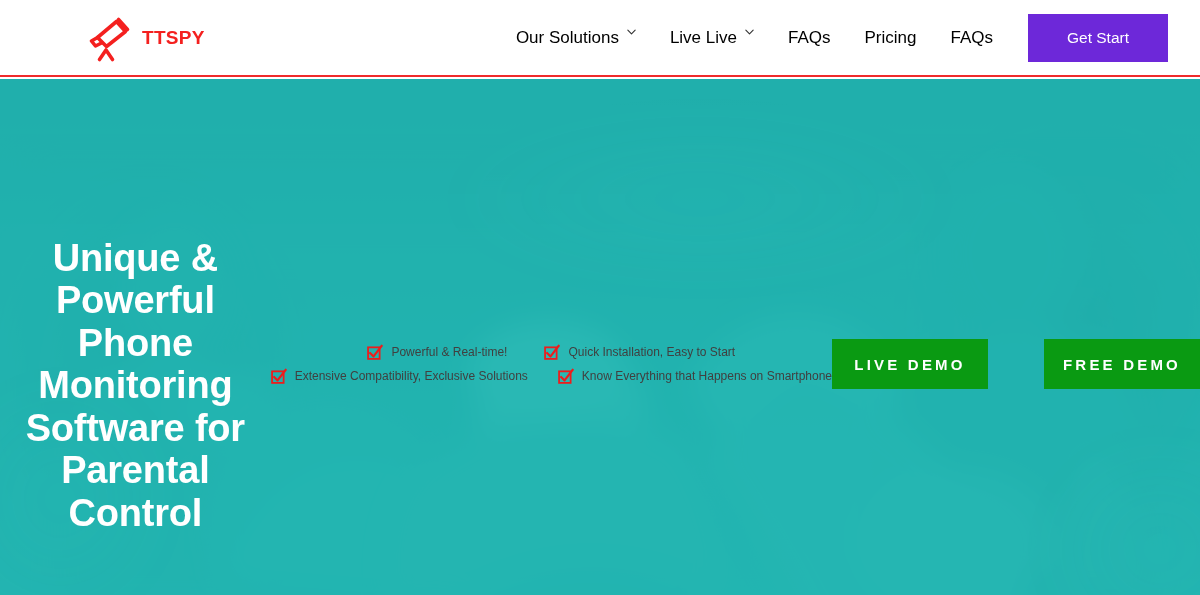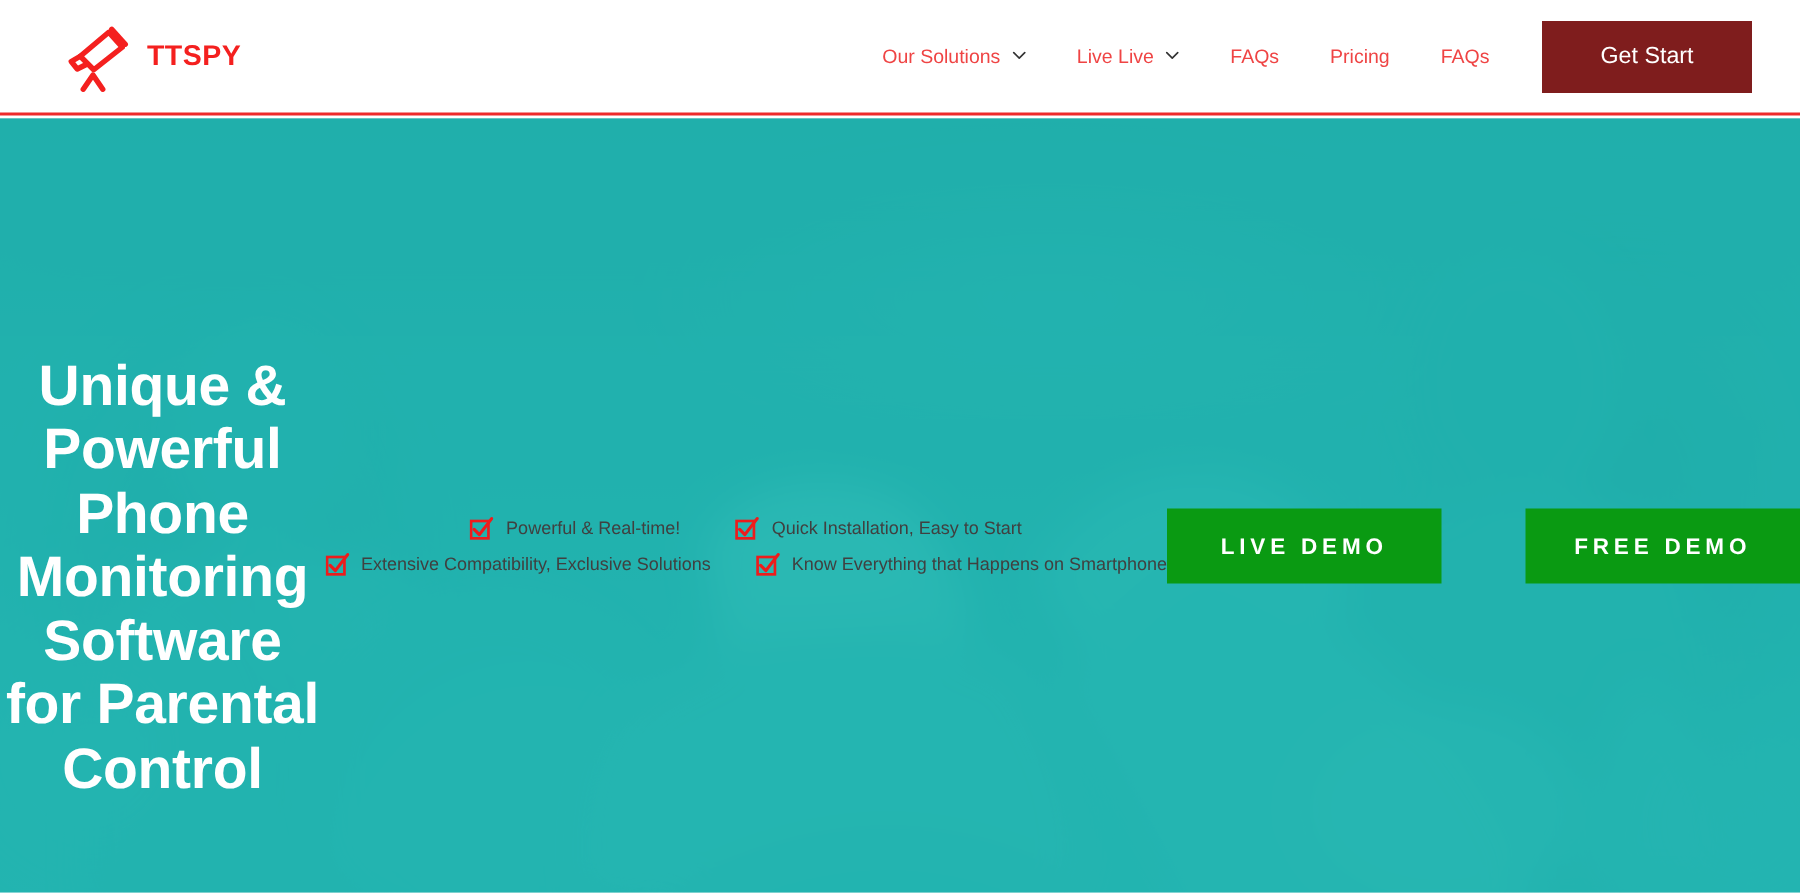--- a/index.html
+++ b/index.html
@@ -11,46 +11,47 @@
   #page { position:relative; width:1200px; height:595px; overflow:hidden; }
 
   
   .header {
     position:absolute; top:0; left:0;
     width:1200px; height:77px;
     background:#ffffff;
     display:flex; align-items:center;
     border-bottom:2px solid #ef2b2b;
     z-index:10;
+    padding-left:44px;
   }
   .brand {
     display:flex; align-items:center;
     margin-left:36px; gap:6px; cursor:pointer;
   }
   .brand-icon { width:56px; height:56px; display:block; }
   .brand-text {
     color:#f4201f; font-size:19px; font-weight:bold;
     letter-spacing:0.3px; line-height:1;
   }
 
   .nav {
     margin-left:auto; display:flex; align-items:center;
     gap:0px; padding-right:10px;
   }
   .nav-item {
-    display:flex; align-items:center; gap:7px;
-    font-size:13px; color:#ef4444;
+    display:flex; align-items:flex-start; gap:7px;
+    font-size:17px; color:#000000;
     padding:0 17px; cursor:pointer; white-space:nowrap;
   }
   .chev { display:inline-block; width:10px; height:10px; position:relative; top:-2px; }
   .chev svg { display:block; }
 
   .get-start {
     width:140px; height:48px; margin-left:18px; margin-right:22px;
-    background:#7f1d1d; color:#ffffff;
+    background:#6d28d9; color:#ffffff;
     font-size:15.5px; border:none; cursor:pointer;
     display:flex; align-items:center; justify-content:center;
   }
 
   
   .hero {
     position:absolute; top:79px; left:0;
     width:1200px; height:516px; overflow:hidden;
     background:#23b0ae;
   }
@@ -85,21 +86,21 @@
   .feature {
     display:flex; align-items:center; gap:8px;
     color:#404040; font-size:12px; white-space:nowrap;
   }
   .chk { width:16px; height:17px; flex:0 0 auto; display:block; }
 
   .cta-row {
     margin-top:54px; display:flex; gap:56px;
   }
   .cta {
-    width:183px; height:50px; background:#0a9a12;
+    width:156px; height:50px; background:#0a9a12;
     color:#ffffff; border:none; cursor:pointer;
     font-size:15px; font-weight:bold; letter-spacing:3.2px;
     display:flex; align-items:center; justify-content:center;
   }
 </style>
 </head>
 <body>
 
 <div id="page">
 

